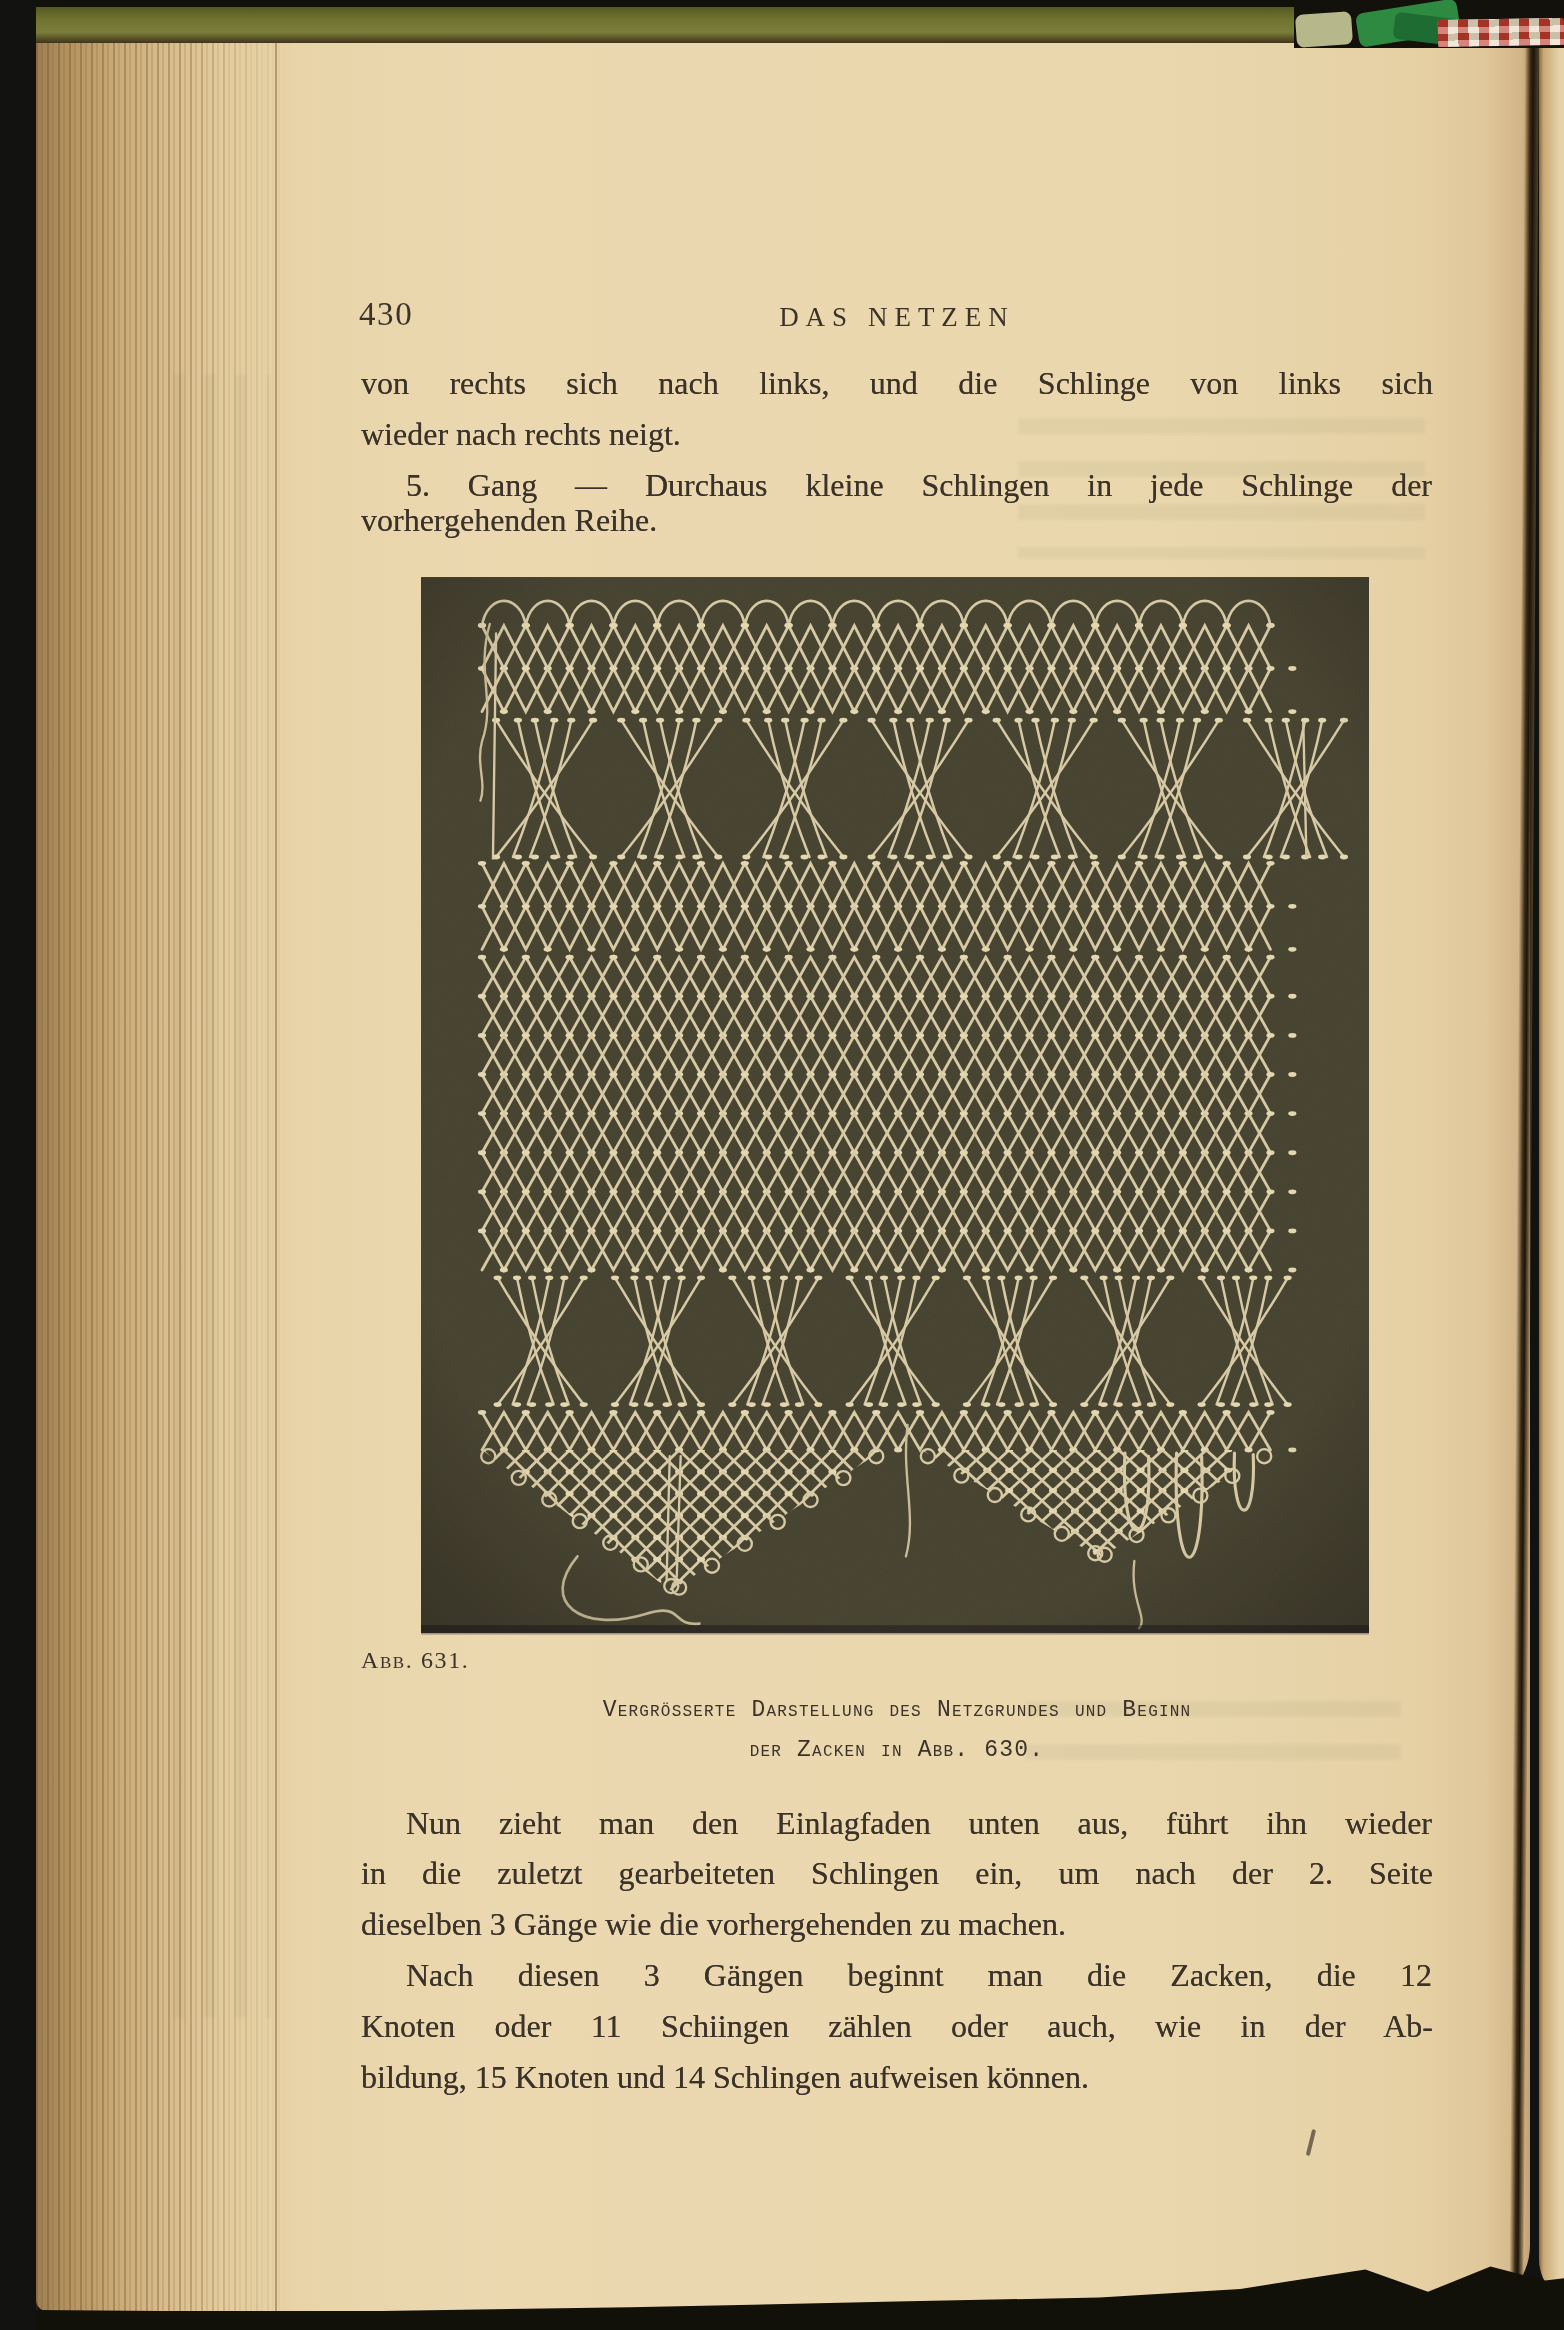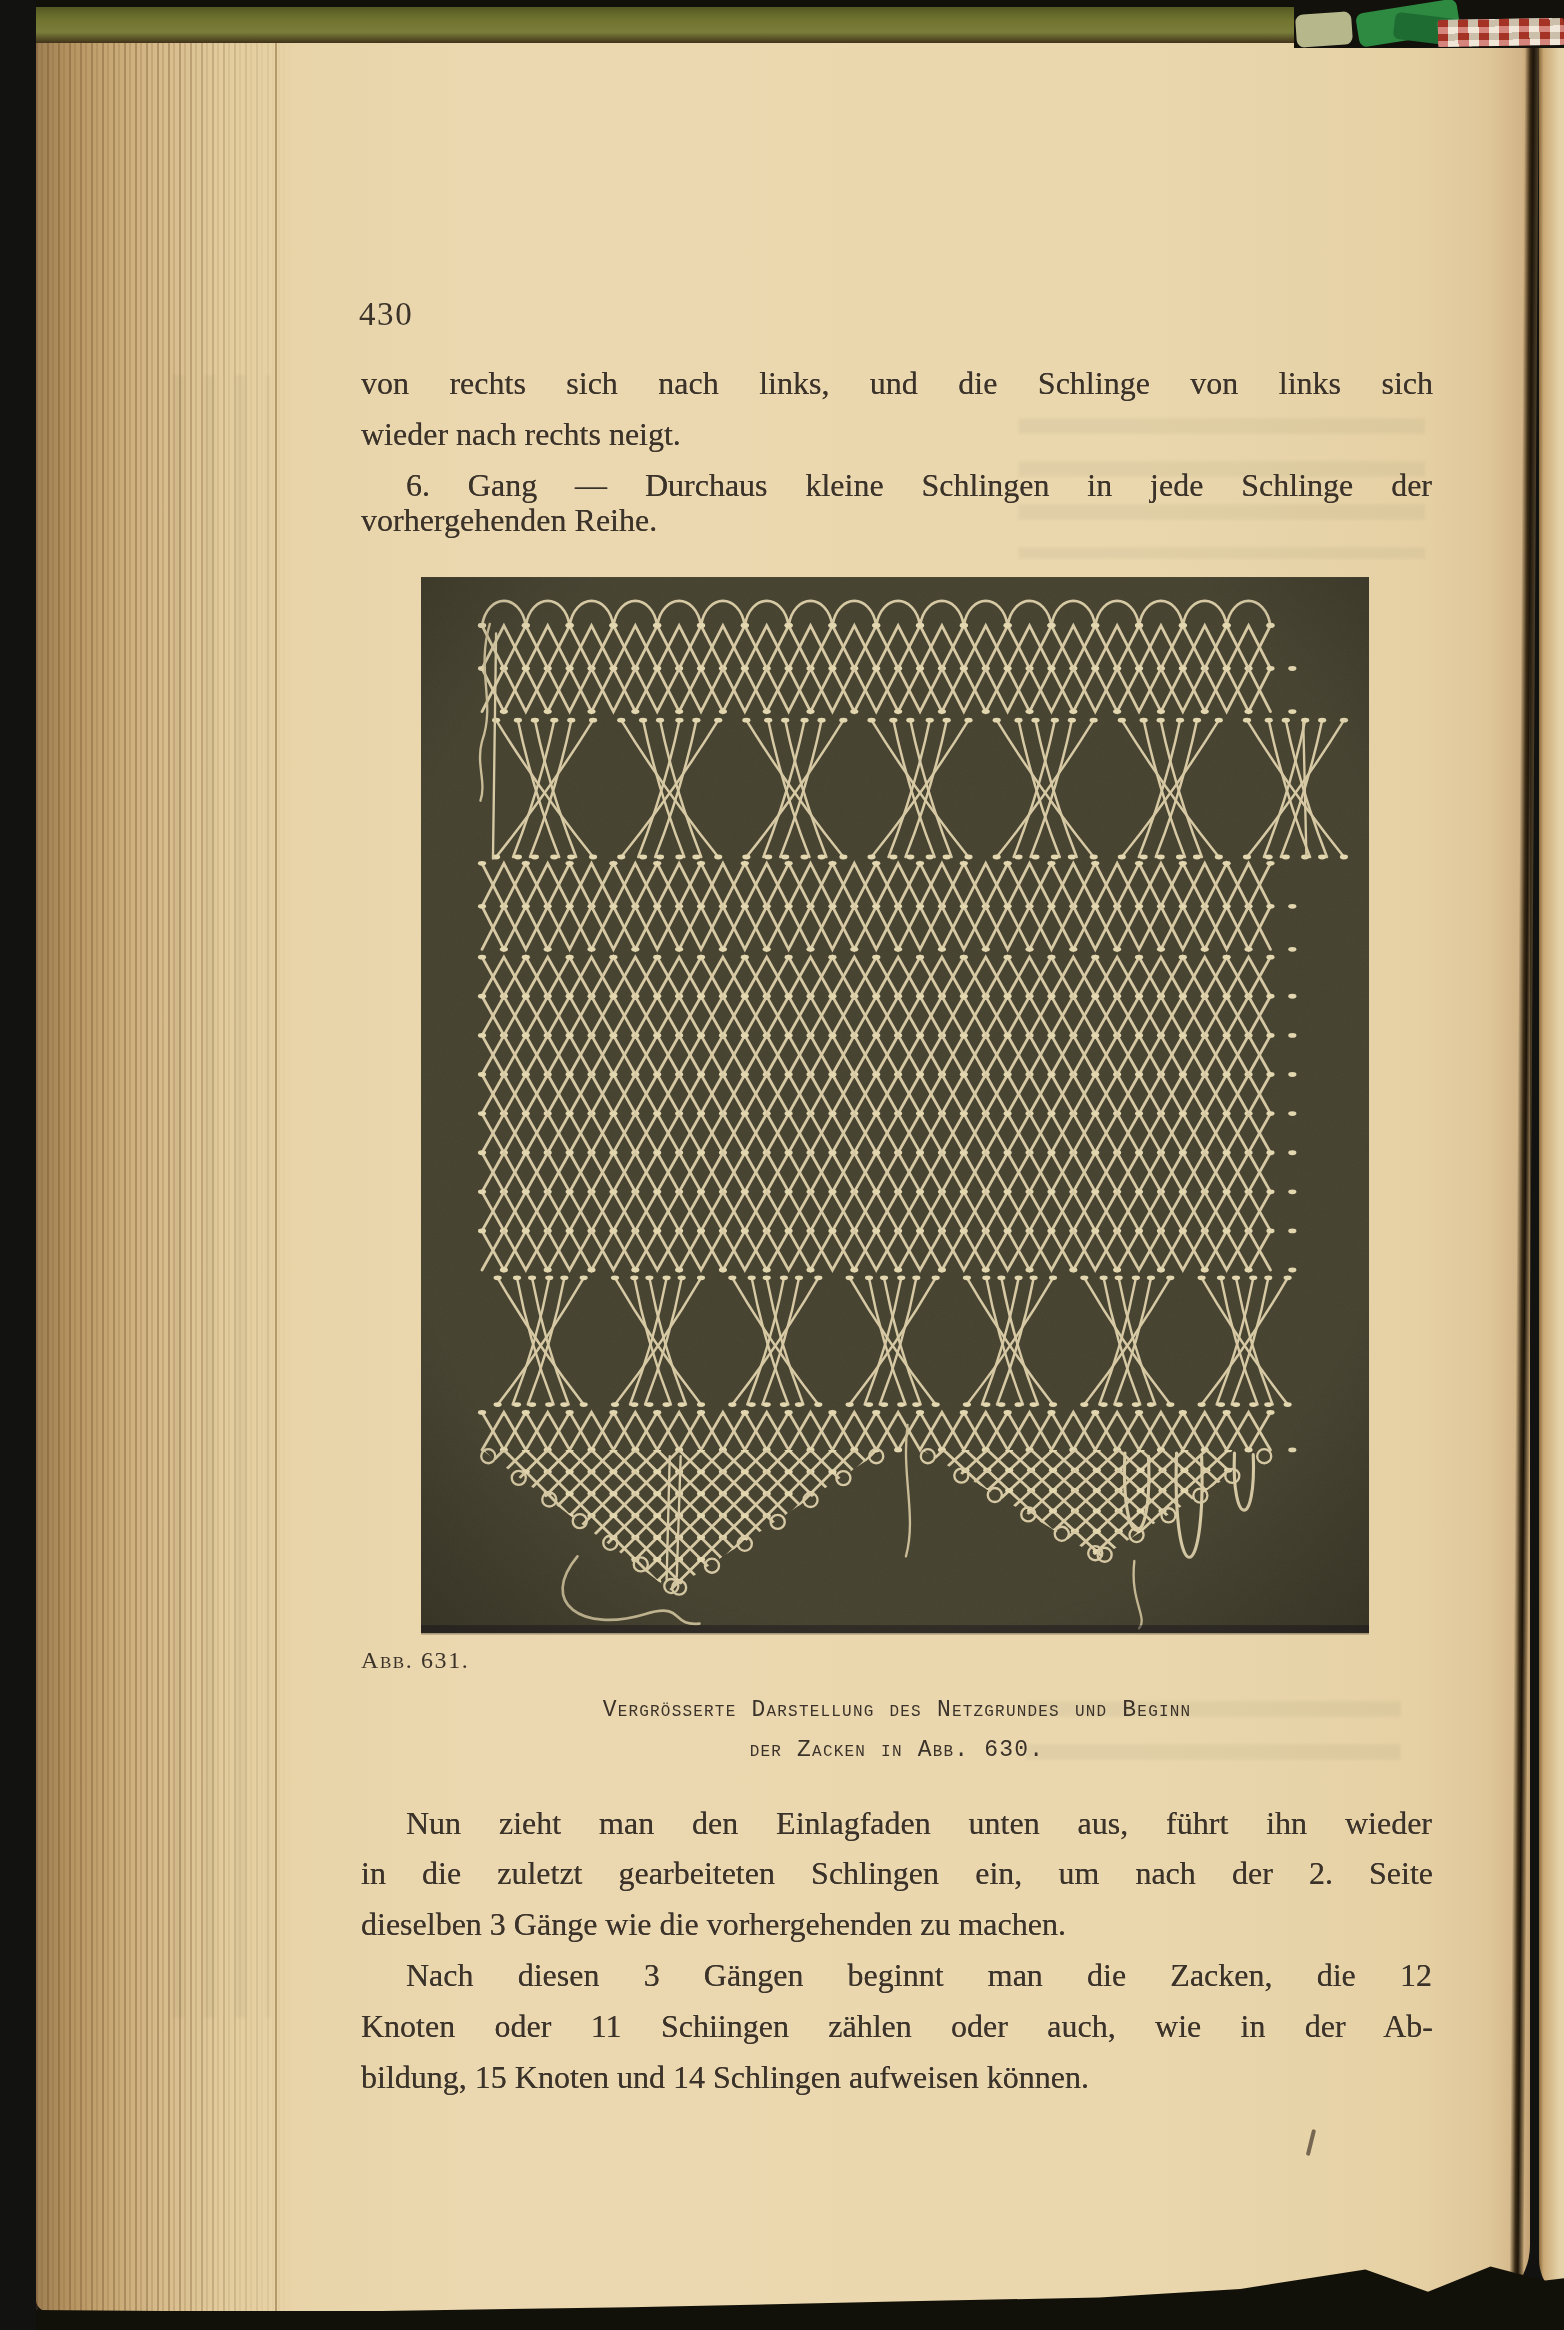--- a/index.html
+++ b/index.html
@@ -88,24 +88,25 @@
   </div>
   <div class="strip-black-bottom"></div>
 
   <div class="content">
 
     <div class="ghost v" style="left:117px;top:375px;width:117px;height:1643px;"></div>
     <div class="ghost h" style="left:982px;top:391px;width:407px;height:168px;"></div>
     <div class="ghost h" style="left:990px;top:1674px;width:375px;height:110px;"></div>
 
     <div class="pageno">430</div>
+    <div class="running-title">DAS NETZEN</div>
 
     <div class="tl just" style="top:358px;">von rechts sich nach links, und die Schlinge von links sich</div>
     <div class="tl" style="top:409px;">wieder nach rechts neigt.</div>
-    <div class="tl just ind" style="top:460px;">6. Gang — Durchaus kleine Schlingen in jede Schlinge der</div>
+    <div class="tl just ind" style="top:460px;">5. Gang — Durchaus kleine Schlingen in jede Schlinge der</div>
     <div class="tl" style="top:495px;">vorhergehenden Reihe.</div>
 
     <div class="figure" aria-label="Halftone photograph of a hand-knotted net sample: diamond mesh rows, two bands of long crossed loops, pointed zacken edge at the bottom with loose hanging threads">
       <svg viewBox="0 0 1212 1350" xmlns="http://www.w3.org/2000/svg">
         <defs>
           <filter id="grain" x="0" y="0" width="100%" height="100%">
             <feTurbulence type="fractalNoise" baseFrequency="0.8" numOctaves="2" stitchTiles="stitch"></feTurbulence>
             <feColorMatrix type="matrix" values="0 0 0 0 0.84  0 0 0 0 0.79  0 0 0 0 0.62  0 0 0 0.08 0"></feColorMatrix>
           </filter>
           <radialGradient id="vig" cx="50%" cy="45%" r="78%">

